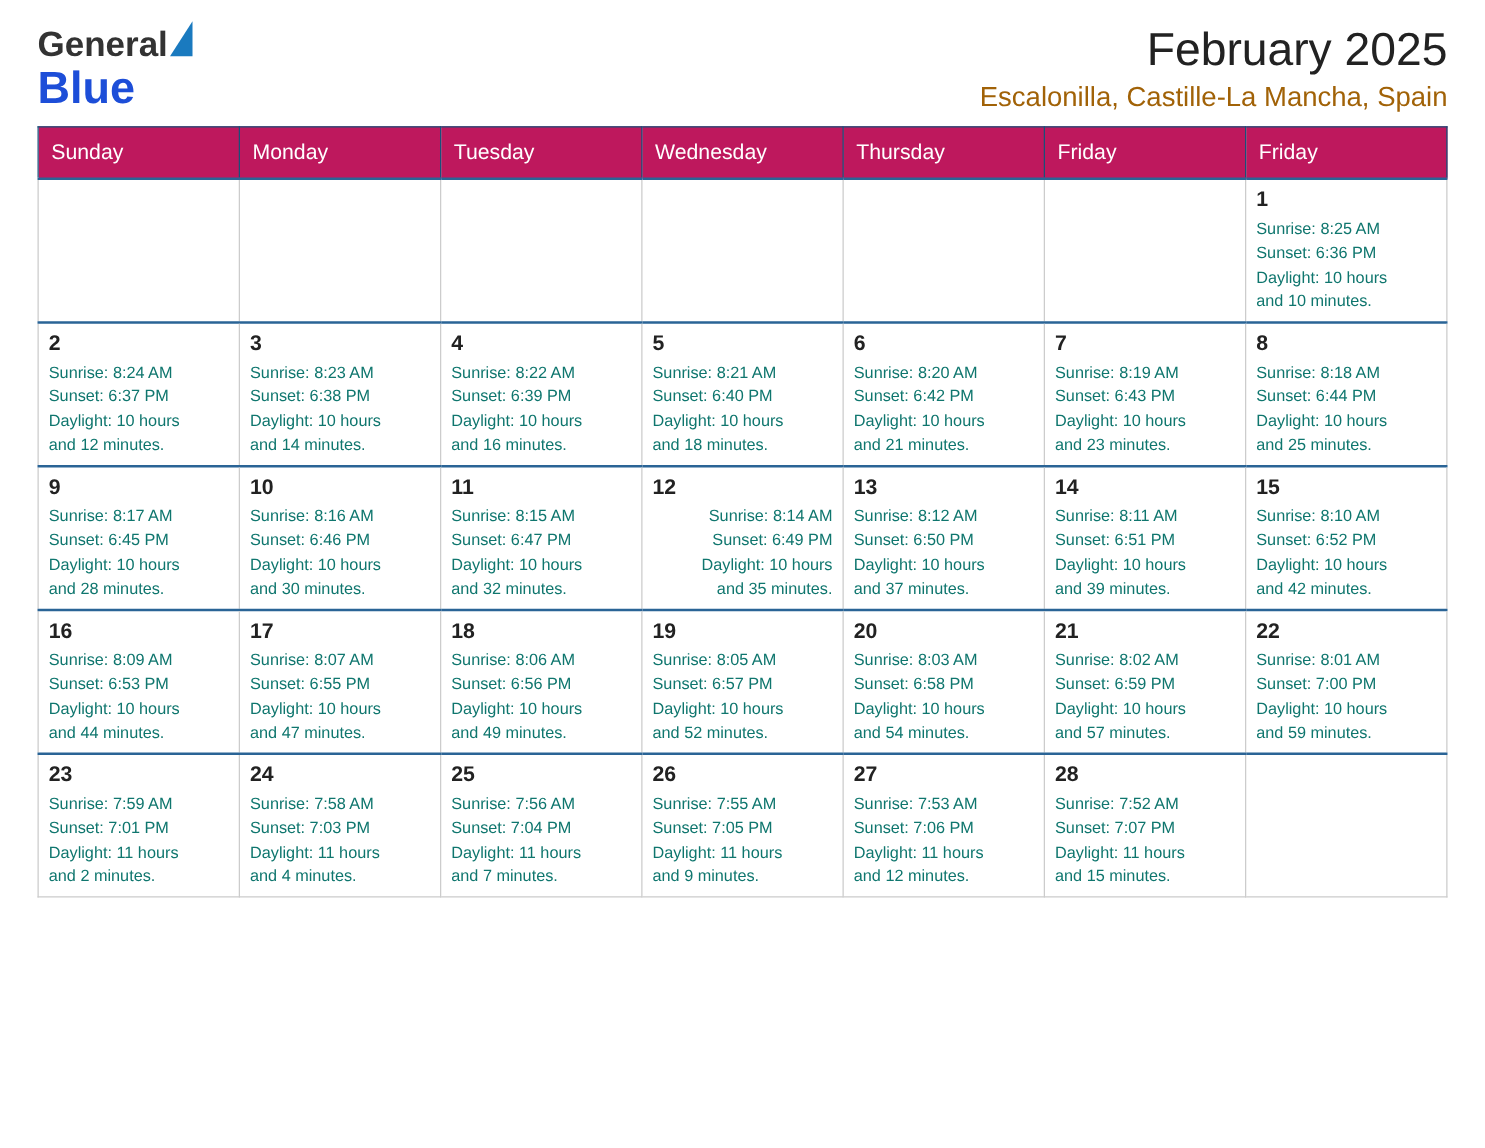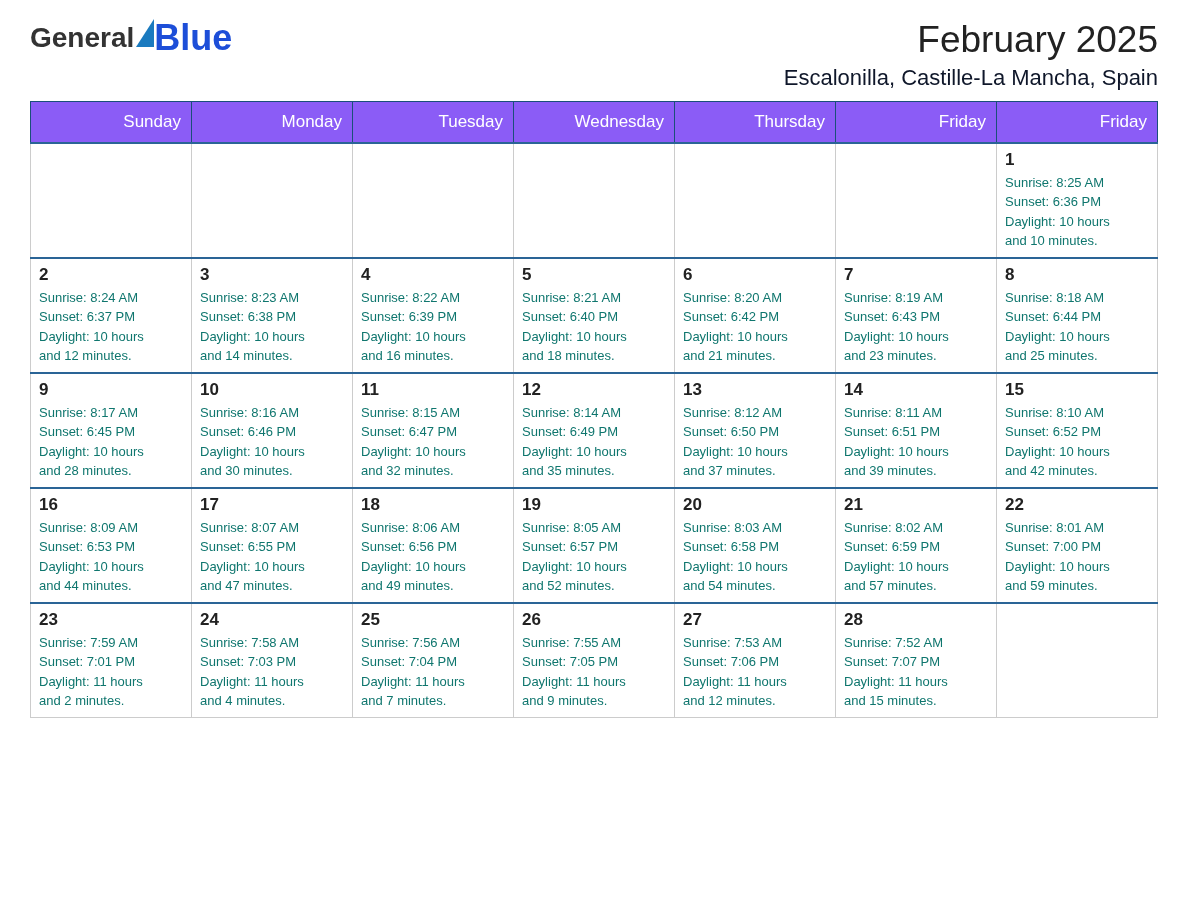--- a/index.html
+++ b/index.html
@@ -39,52 +39,52 @@
     }
     .logo-line2 {
       display: block;
       font-size: 36px;
       font-weight: bold;
       color: #1d4ed8;
       line-height: 1;
     }
     .logo-wrap {
       display: flex;
-      flex-direction: row;
+      flex-direction: column;
     }
     .logo-row1 {
       display: flex;
       align-items: center;
     }
     .title-section {
       text-align: right;
     }
     .month-title {
       font-size: 37px;
       font-weight: normal;
       color: #222;
       line-height: 1.1;
     }
     .location-subtitle {
       font-size: 22px;
-      color: #0f172a;
+      color: #a16207;
       margin-top: 4px;
     }
     .calendar-table {
       width: 100%;
       border-collapse: collapse;
       margin-top: 10px;
     }
     .calendar-table th {
-      background-color: #8b5cf6;
+      background-color: #be185d;
       color: #fff;
       font-size: 17px;
       font-weight: normal;
       padding: 10px 10px;
-      text-align: right;
+      text-align: left;
       border: 1px solid #1a4f7a;
     }
     .calendar-table td {
       vertical-align: top;
       padding: 6px 8px;
       border: 1px solid #ccc;
       width: 14.28%;
       min-height: 100px;
       background: #fff;
     }
@@ -225,21 +225,21 @@
         </td>
         <td>
           <span class="day-number">11</span>
           <div class="day-info" style="white-space: pre-line;">Sunrise: 8:15 AM
 Sunset: 6:47 PM
 Daylight: 10 hours
 and 32 minutes.</div>
         </td>
         <td>
           <span class="day-number">12</span>
-          <div class="day-info" style="white-space: pre-line;">Sunrise: 8:14 AM
+          <div class="day-info" style="white-space: pre-line; text-align: right;">Sunrise: 8:14 AM
 Sunset: 6:49 PM
 Daylight: 10 hours
 and 35 minutes.</div>
         </td>
         <td>
           <span class="day-number">13</span>
           <div class="day-info" style="white-space: pre-line;">Sunrise: 8:12 AM
 Sunset: 6:50 PM
 Daylight: 10 hours
 and 37 minutes.</div>

